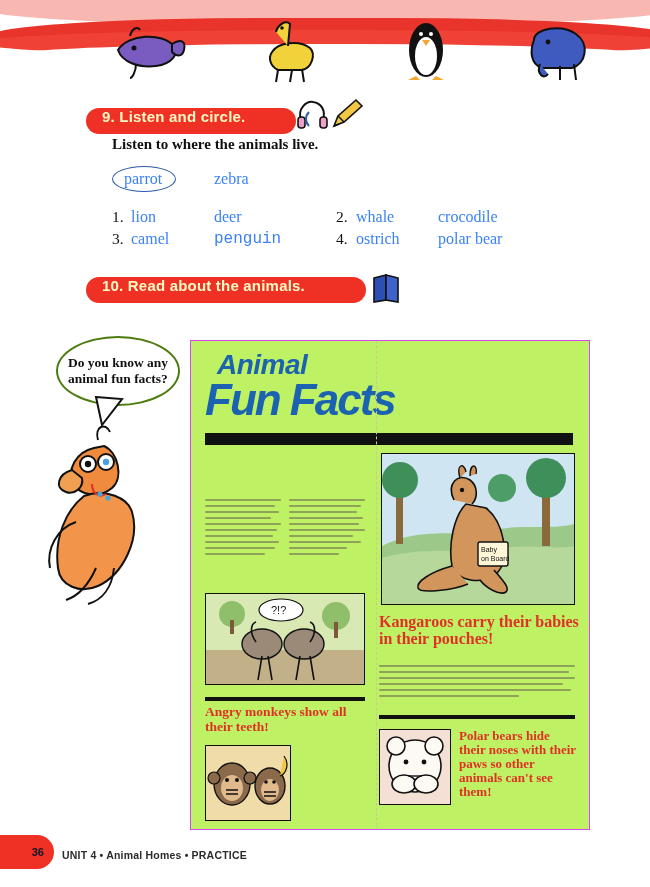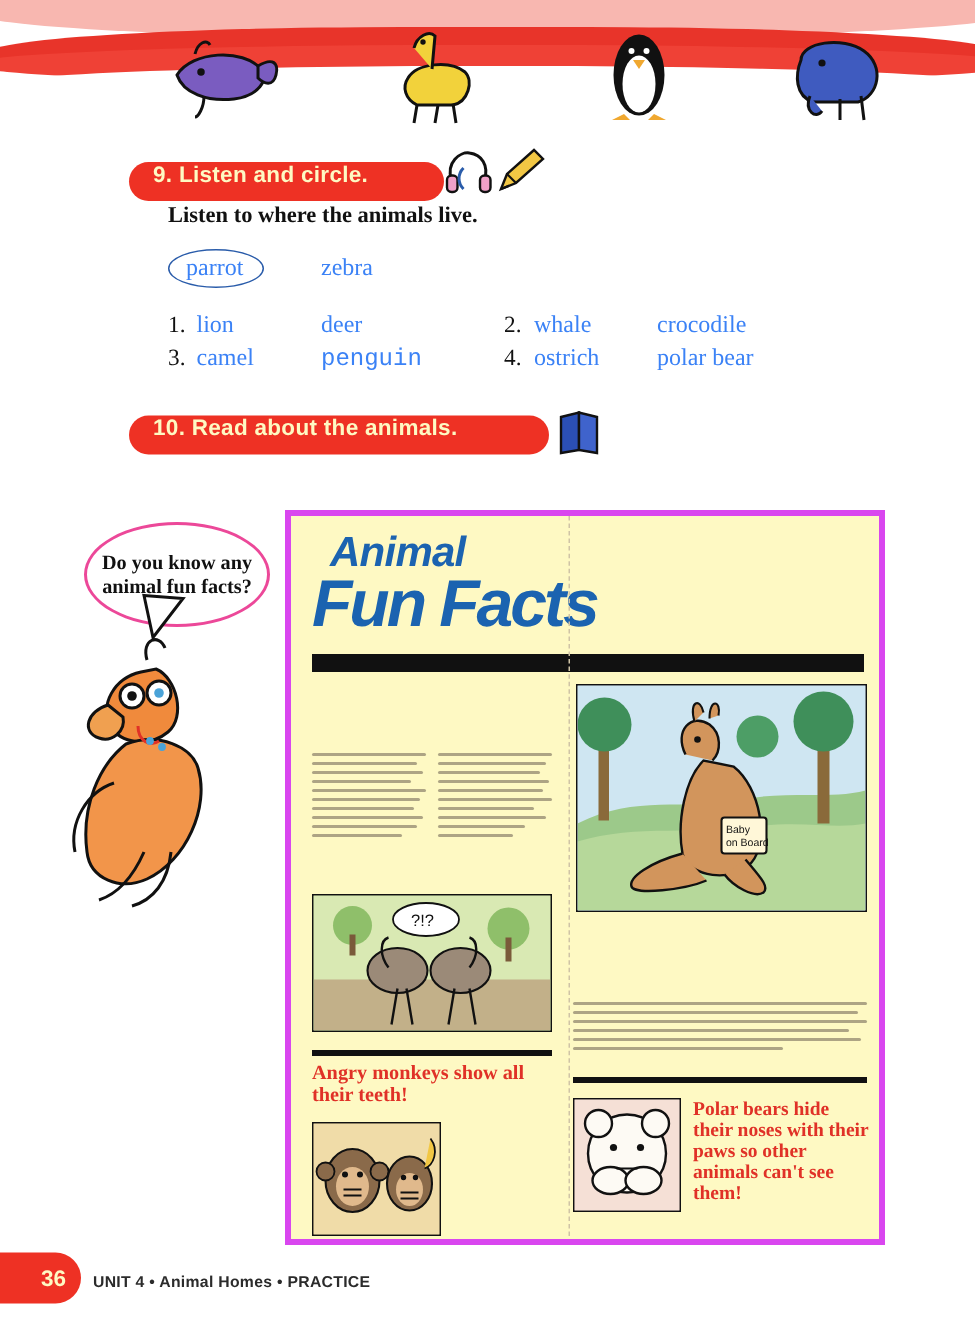--- a/index.html
+++ b/index.html
@@ -110,22 +110,22 @@
     top: 166px;
   }
 
   
   .mag {
     position: absolute;
     left: 190px;
     top: 340px;
     width: 400px;
     height: 490px;
-    background: #fef9c3;
-    border: 4px solid #d946ef;
+    background: #bef264;
+    border: 1px solid #d946ef;
     box-sizing: border-box;
   }
   .mag-inner {
     position: absolute;
     inset: 0;
     overflow: hidden;
   }
   .mag-title-small {
     position: absolute;
     left: 26px; top: 8px;
@@ -183,24 +183,24 @@
   .pic {
     position: absolute;
     border: 1.4px solid #111;
     box-sizing: border-box;
     overflow: hidden;
   }
 
   
   .bubble {
     position: absolute;
-    left: 56px; top: 348px;
+    left: 56px; top: 336px;
     width: 124px; height: 70px;
     background: #ffffff;
-    border: 2px solid #ec4899;
+    border: 2px solid #4d7c0f;
     border-radius: 50%;
     display: flex;
     align-items: center;
     justify-content: center;
     text-align: center;
     font-family: "Liberation Serif", serif;
     font-weight: bold;
     font-size: 13.5px;
     color: #111;
     line-height: 1.18;
@@ -208,24 +208,24 @@
     z-index: 5;
   }
 
   
   .footer-circle {
     position: absolute;
     left: 0; bottom: 18px;
     width: 54px; height: 34px;
     background: #ee3124;
     border-radius: 0 17px 17px 0;
-    color: #fef9c3;
+    color: #0f172a;
     font-family: "Liberation Sans", sans-serif;
     font-weight: bold;
-    font-size: 15px;
+    font-size: 11px;
     display: flex;
     align-items: center;
     justify-content: flex-end;
     padding-right: 10px;
     box-sizing: border-box;
     text-align: center;
   }
   .footer-text {
     position: absolute;
     left: 62px;
@@ -444,20 +444,21 @@
         <path d="M84 50 C72 62, 66 90, 70 112 C74 128, 104 132, 116 118 C128 104, 122 68, 104 54 Z" fill="#d2955c" stroke="#111" stroke-width="1.6"></path>
         <path d="M70 112 C48 118, 34 128, 36 134 C38 140, 72 136, 86 130" fill="#d2955c" stroke="#111" stroke-width="1.6"></path>
         <path d="M112 116 C122 128, 128 134, 124 138 C118 142, 104 134, 98 126" fill="#d2955c" stroke="#111" stroke-width="1.6"></path>
         <circle cx="80" cy="36" r="2.2" fill="#111"></circle>
         <rect x="96" y="88" width="30" height="24" rx="2" fill="#fff7d8" stroke="#111" stroke-width="1.4"></rect>
         <text x="99" y="98" font-family="Liberation Sans, sans-serif" font-size="7" fill="#111">Baby</text>
         <text x="99" y="107" font-family="Liberation Sans, sans-serif" font-size="7" fill="#111">on Board</text>
       </svg>
     </div>
 
+    <div class="mh" style="left:188px; top:272px; width:200px; font-size:16px;">Kangaroos carry their babies in their pouches!</div>
 
     <div class="fakelines" style="left:188px; top:324px; width:196px;">
       <i style="width:196px"></i>
         <i style="width:190px"></i>
         <i style="width:196px"></i>
       <i style="width:184px"></i>
         <i style="width:192px"></i>
         <i style="width:140px"></i>
     </div>
 

